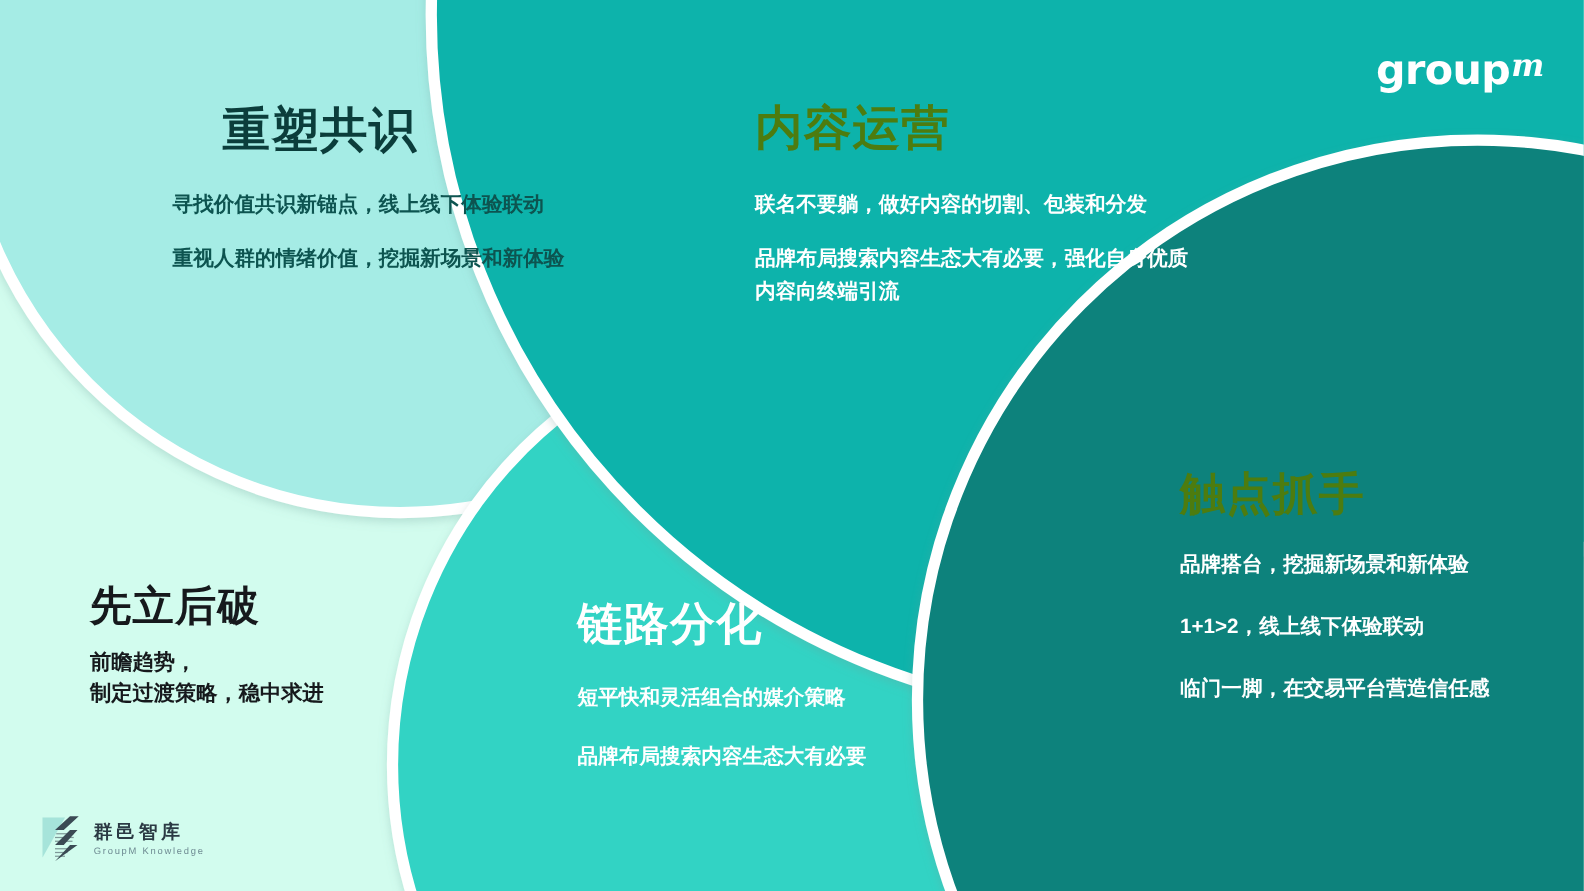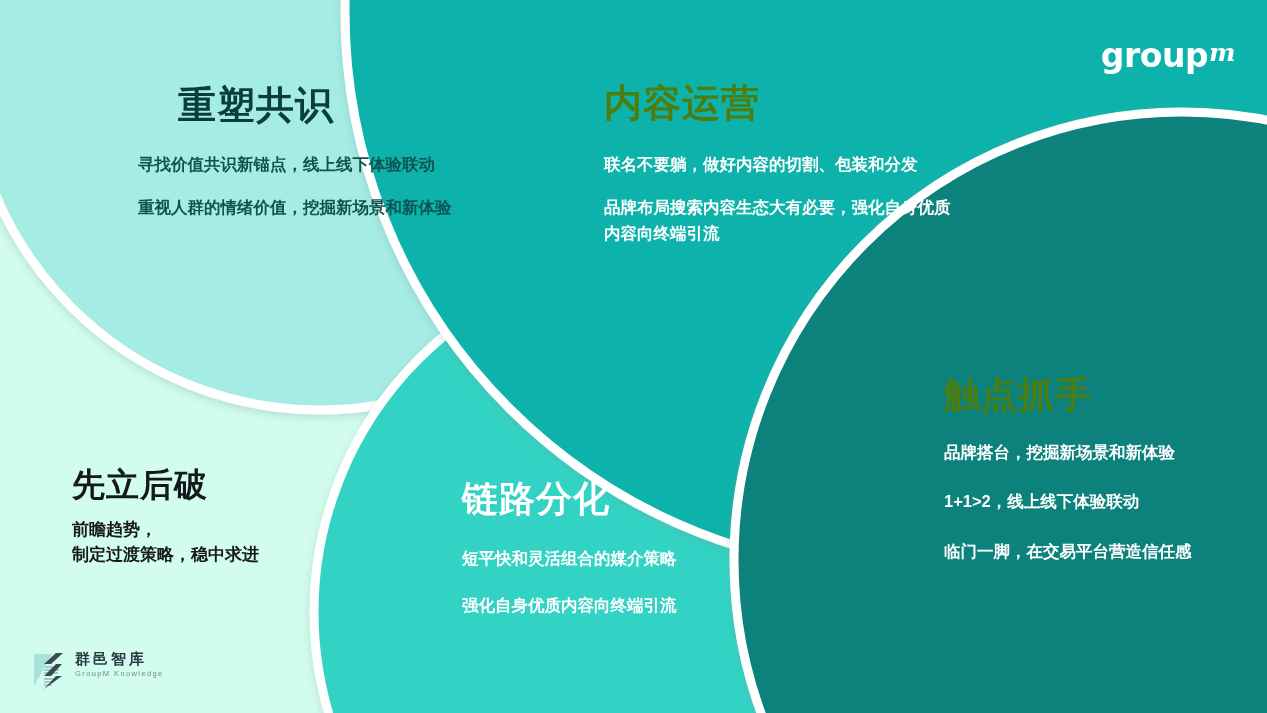--- a/index.html
+++ b/index.html
@@ -57,21 +57,21 @@
     font-size:33px; font-weight:600; color:#ffffff;
     letter-spacing:-0.5px; line-height:40px;margin-top:37px;
   }
   #logo-gm .mm {
     font-family:"DejaVu Serif",serif;
     font-style:italic; font-weight:bold;
     font-size:25px; vertical-align:super; margin-left:1px;
   }
 
   
-  #logo-km { position:absolute; left:32px; top:650px; display:flex; gap:7px; }
+  #logo-km { position:absolute; left:32px; top:650px; display:flex; align-items:center; gap:7px; }
   #logo-km .mark { width:36px; height:42px; flex:0 0 36px; }
   #logo-km .txt { line-height:1; padding-top:1px; }
   #logo-km .cn {
     font-size:15px; font-weight:bold; color:#2b3a44;
     letter-spacing:3px; display:block;
   }
   #logo-km .en {
     font-size:7.5px; color:#6e8a92; letter-spacing:1.4px;
     display:block; margin-top:4px;
   }
@@ -131,21 +131,21 @@
   <div class="block" id="b-d">
     <div class="h htop">先立后破</div>
     <div class="p">前瞻趋势，</div>
     <div class="p">制定过渡策略，稳中求进</div>
   </div>
 
   <div class="block" id="b-e">
     <div class="h htop">链路分化</div>
     <div class="p">短平快和灵活组合的媒介策略</div>
     <div class="gap"></div>
-    <div class="p">强化自身优质内容向终端引流</div>
+    <div class="p">品牌布局搜索内容生态大有必要</div>
   </div>
 
   <div id="logo-gm">
     <span class="word">group</span><span class="word mm">m</span>
   </div>
 
   <div id="logo-km">
     <svg class="mark" viewBox="0 0 36 42">
       <polygon points="2,4 20,4 2,36" fill="#9fdfd6" opacity="0.85"></polygon>
       <g fill="#3b4a54">

